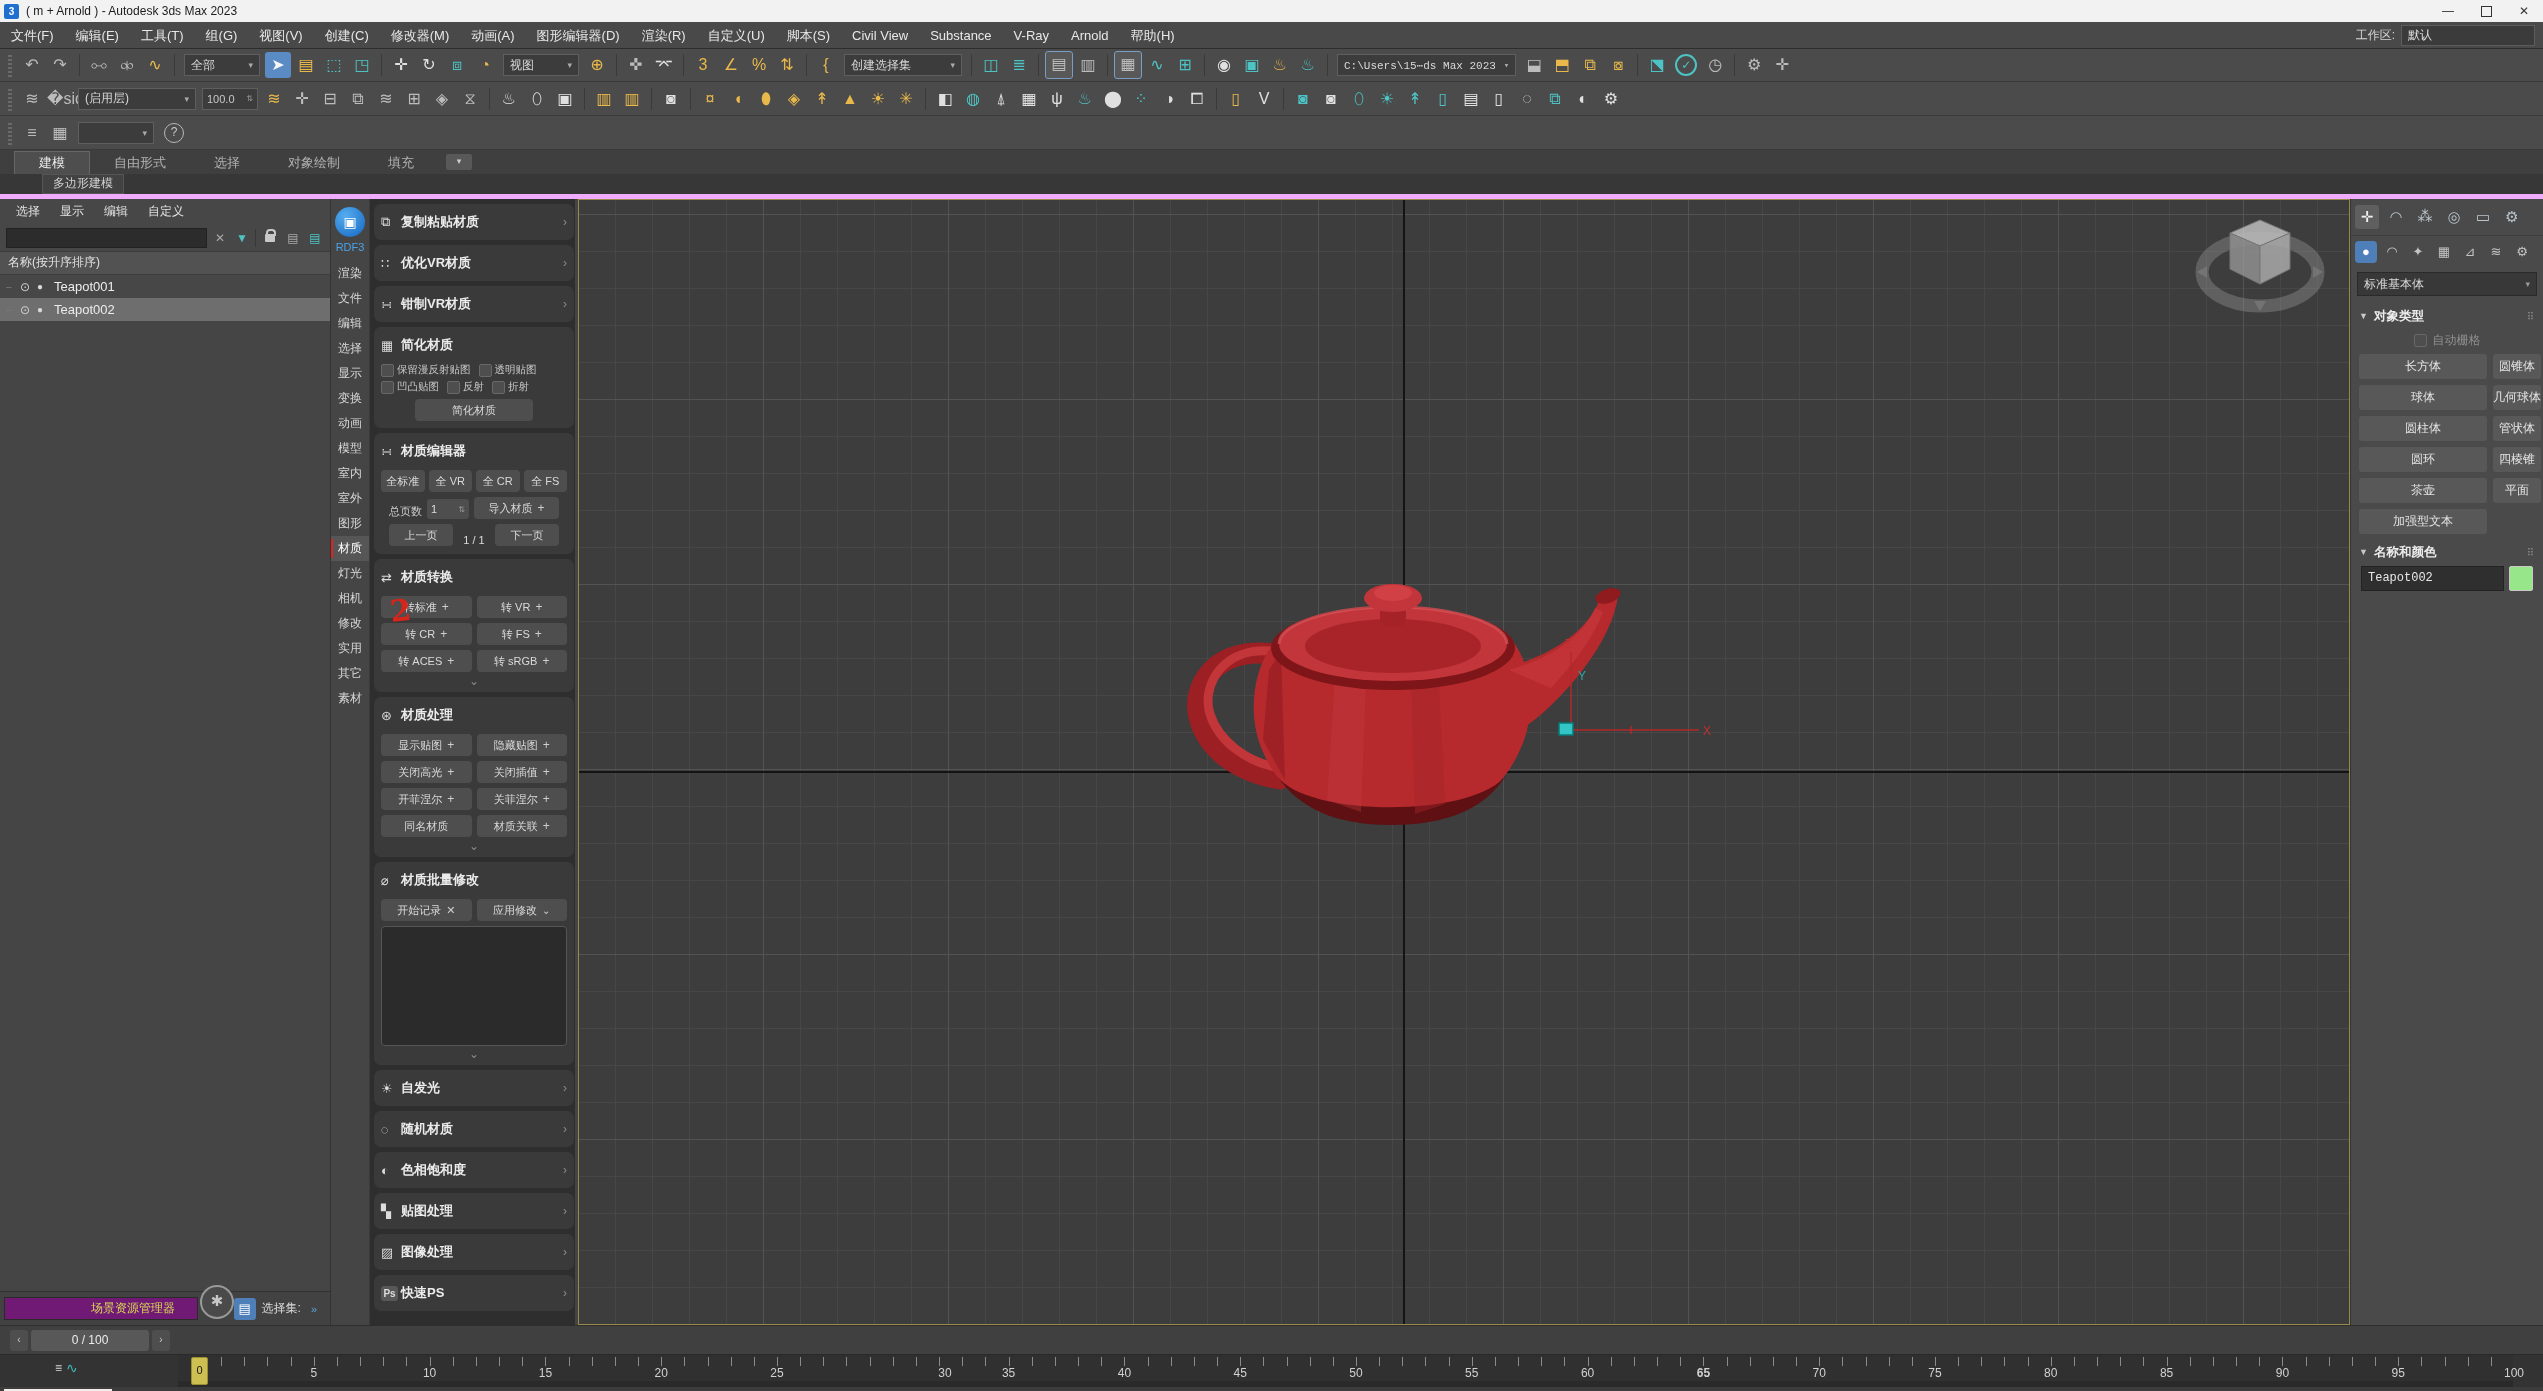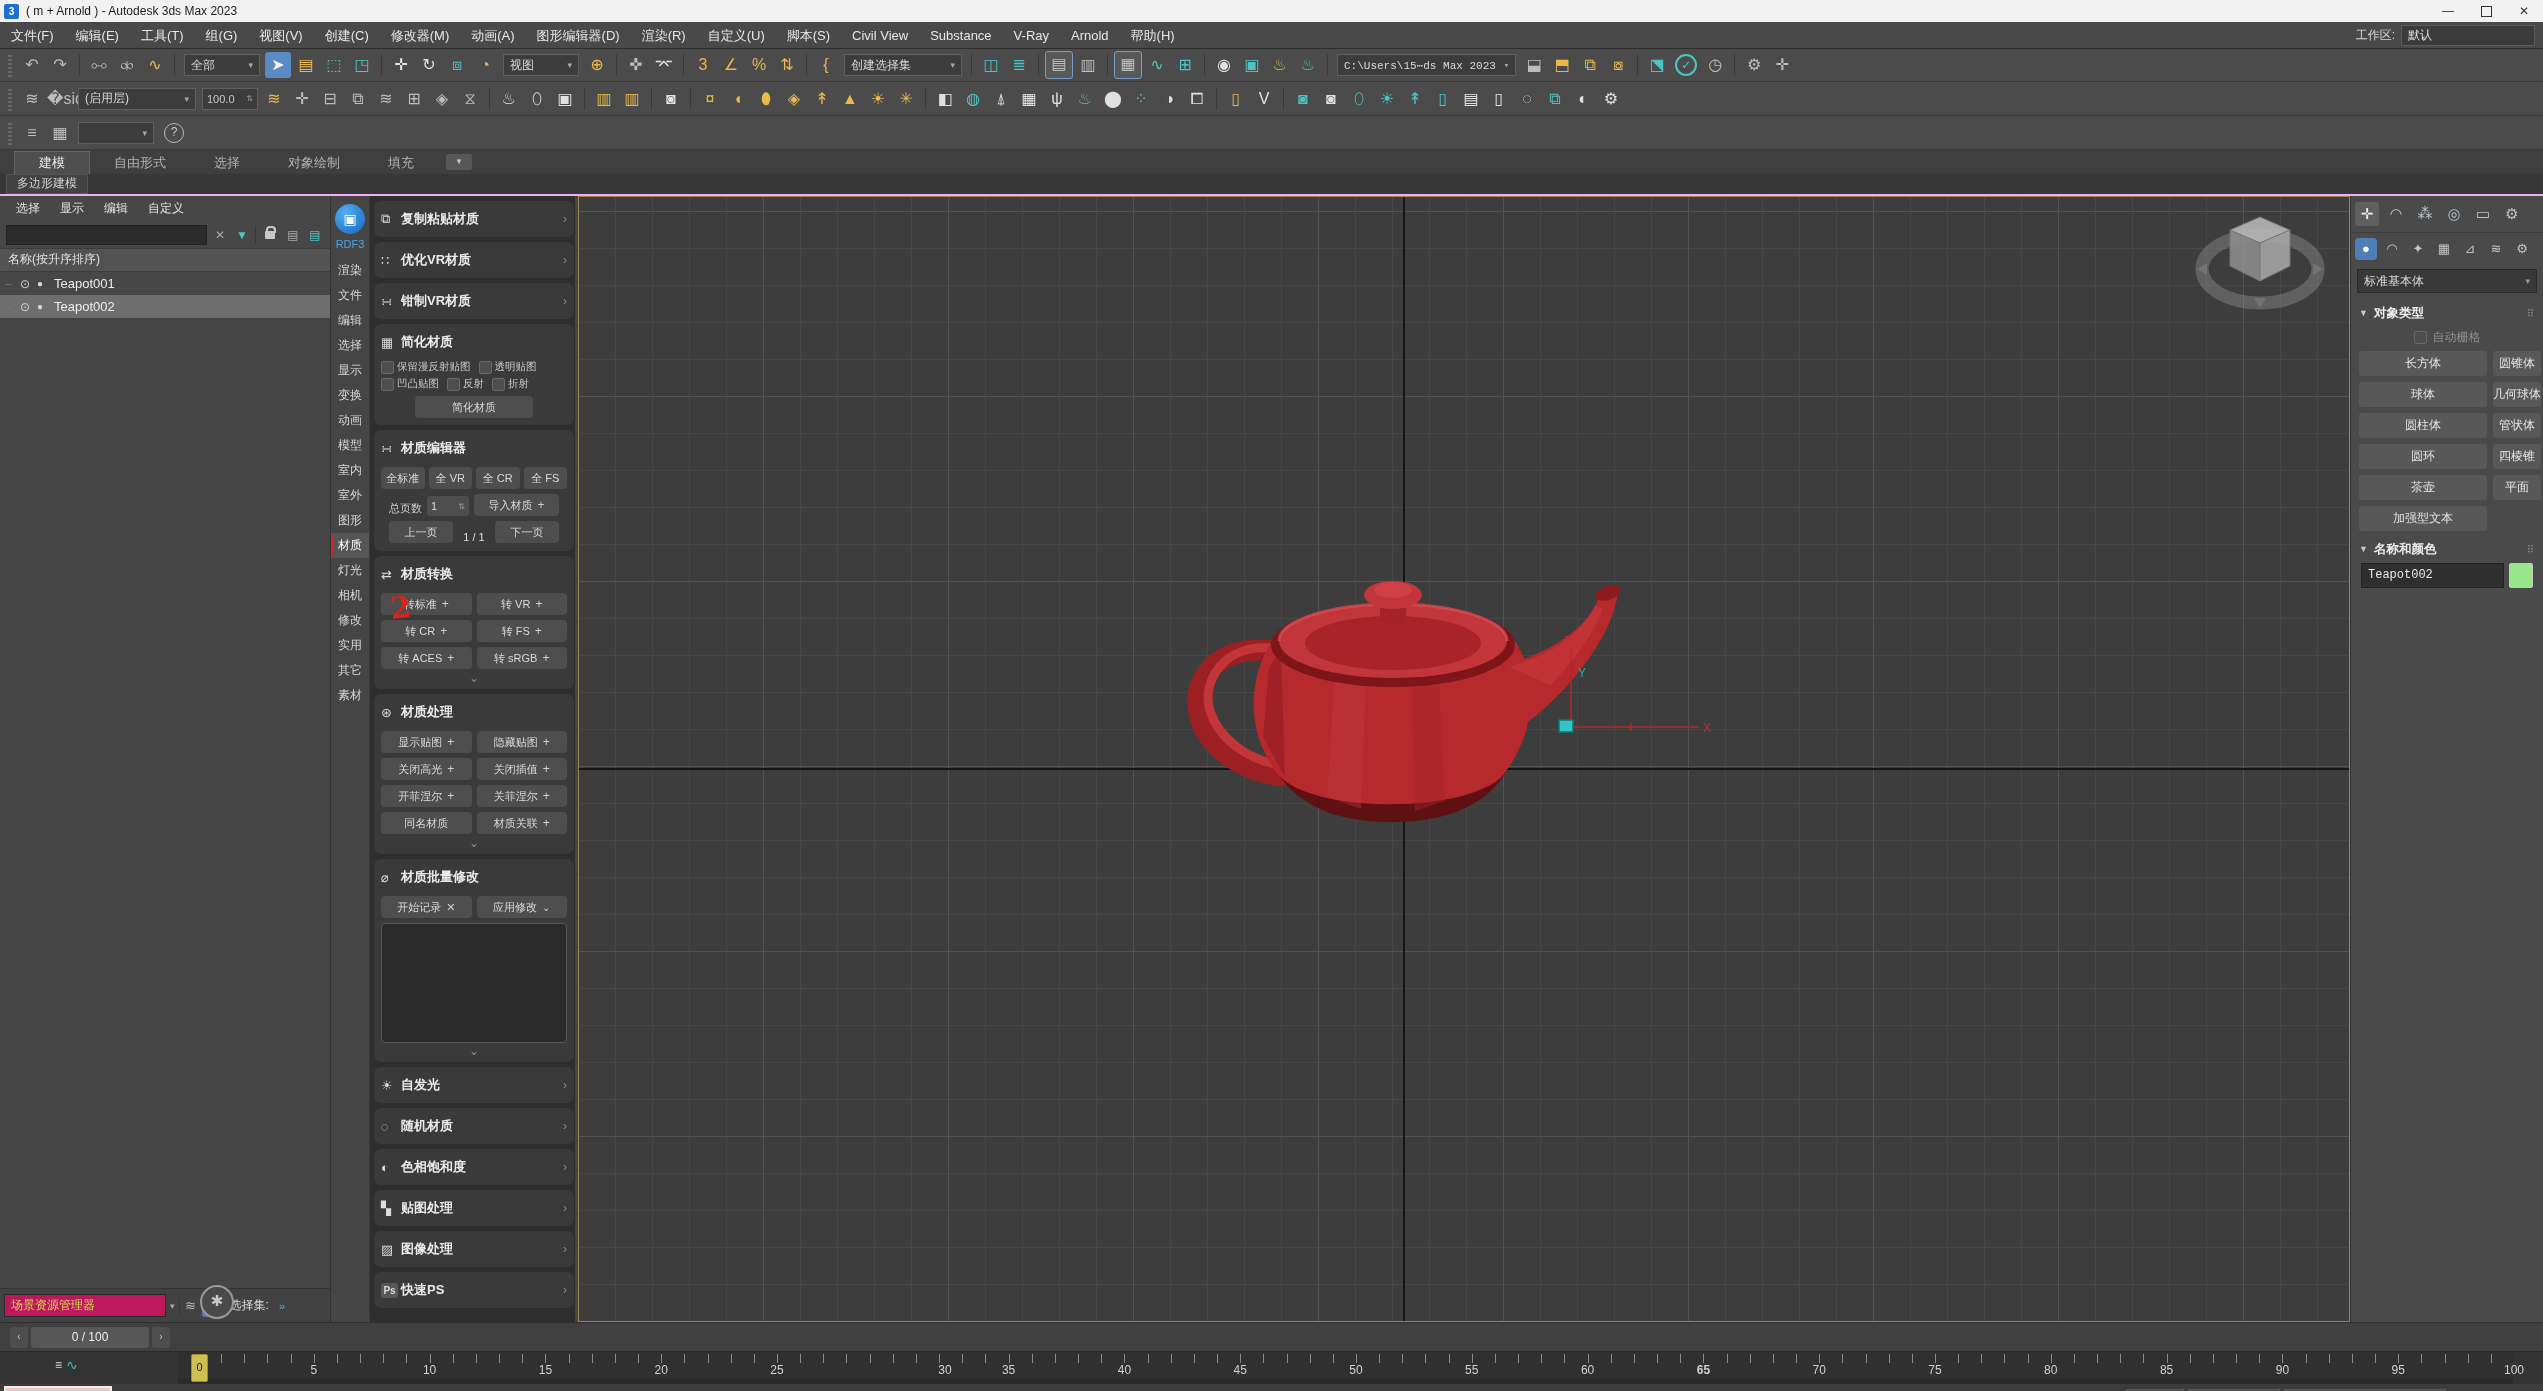--- a/index.html
+++ b/index.html
@@ -43,21 +43,21 @@
   .helpcircle{width:18px;height:18px;border:1px solid #b8b8b8;border-radius:50%;color:#c8c8c8;
               font-size:12px;line-height:17px;text-align:center;margin:0 6px;}
   .draghandle{width:4px;height:24px;margin-right:6px;flex:0 0 auto;
       background-image:repeating-linear-gradient(0deg,#6a6a6a 0 2px,transparent 2px 4px);}
   
   .ribbontabs{height:24px;background:#3f3f3f;display:flex;align-items:flex-end;flex:0 0 auto;padding-left:14px;}
   .rtab{padding:0 24px;font-size:13px;color:#b2b2b2;line-height:22px;}
   .rtab.active{background:#4e4e4e;border:1px solid #666;border-bottom:none;color:#ececec;}
   .rtab-over{width:26px;height:16px;background:#585858;border-radius:2px;margin:0 8px 4px;color:#ccc;
              font-size:9px;text-align:center;line-height:15px;}
-  .subtabstrip{height:20px;background:#373737;border-bottom:2px solid #f0abfc;display:flex;align-items:center;flex:0 0 auto;}
+  .subtabstrip{height:20px;background:#373737;border-bottom:5px solid #f0abfc;display:flex;align-items:center;flex:0 0 auto;padding-left:36px;}
   .subtab{margin-left:6px;height:18px;line-height:17px;padding:0 10px;font-size:12px;color:#d0d0d0;
           background:#424242;border:1px solid #555;}
   
   .main{flex:0 0 auto;height:1126px;display:flex;}
   
   .explorer{width:330px;flex:0 0 auto;background:#474747;border-right:1px solid #333;display:flex;flex-direction:column;}
   .exmenu{height:25px;display:flex;align-items:center;padding-left:6px;}
   .exmenu span{font-size:12px;color:#e0e0e0;padding:0 10px;}
   .exsearch{height:27px;display:flex;align-items:center;padding:0 6px;gap:4px;}
   .exinput{flex:1;height:18px;background:#2c2c2c;border:1px solid #222;}
@@ -69,22 +69,22 @@
                border-bottom:none;border-radius:4px 4px 0 0;}
   .exheader{height:22px;background:#525252;border-top:1px solid #3c3c3c;border-bottom:1px solid #3c3c3c;
             font-size:12px;color:#e2e2e2;line-height:21px;padding-left:8px;}
   .exrow{height:23px;display:flex;align-items:center;font-size:13px;color:#ececec;padding-left:6px;}
   .exrow.selected{background:#6e6e6e;}
   .exrow .guide{color:#7a7a7a;font-size:10px;width:14px;}
   .exrow .eye{color:#d0d0d0;font-size:12px;width:17px;}
   .exrow .dot{color:#d8d8d8;font-size:10px;width:17px;}
   .exfill{flex:1;background:#454545;}
   .exbottom{height:33px;background:#424242;border-top:1px solid #333;display:flex;align-items:center;padding:0 4px;}
-  .mgrbox{width:148px;height:21px;background:#be185d;border:1px solid #2a2a2a;color:#d8d855;
-          font-size:12px;line-height:20px;padding:0 6px;white-space:nowrap;overflow:hidden;}
+  .mgrbox{width:148px;height:21px;background:#701a75;border:1px solid #2a2a2a;color:#d8d855;
+          font-size:12px;line-height:20px;padding:0 22px;white-space:nowrap;overflow:hidden;text-align:right;}
   .mgrarrow{font-size:9px;color:#aaa;margin:0 4px;}
   .exbico{width:22px;height:22px;line-height:22px;text-align:center;color:#b8b8b8;font-size:13px;}
   .exbico.bluebg{background:#4f7fb8;border-radius:3px;color:#fff;}
   .selsetlbl{font-size:12px;color:#dcdcdc;margin-left:6px;white-space:nowrap;}
   .chevs{color:#5aa8d8;font-size:11px;margin-left:10px;}
   .gearfab{position:absolute;left:200px;top:1285px;width:30px;height:30px;border:2px solid #999;
            border-radius:50%;background:#4a4a4a;color:#c8c8c8;font-size:15px;text-align:center;line-height:28px;z-index:30;}
   
   .rdftabs{width:38px;flex:0 0 auto;background:#454545;border-right:1px solid #3a3a3a;display:flex;flex-direction:column;align-items:center;position:relative;}
   .rdflogo{width:30px;height:30px;border-radius:50%;margin-top:8px;

